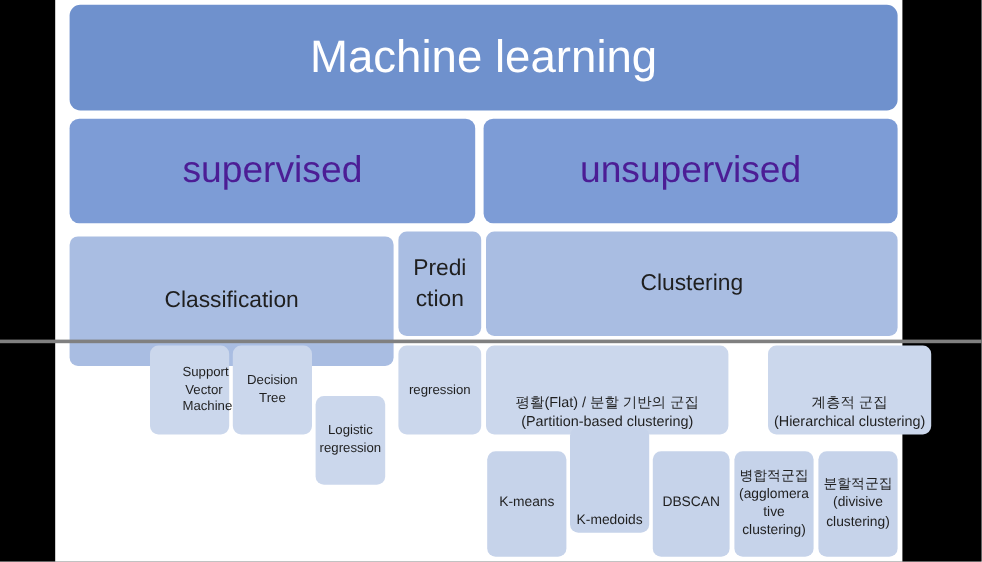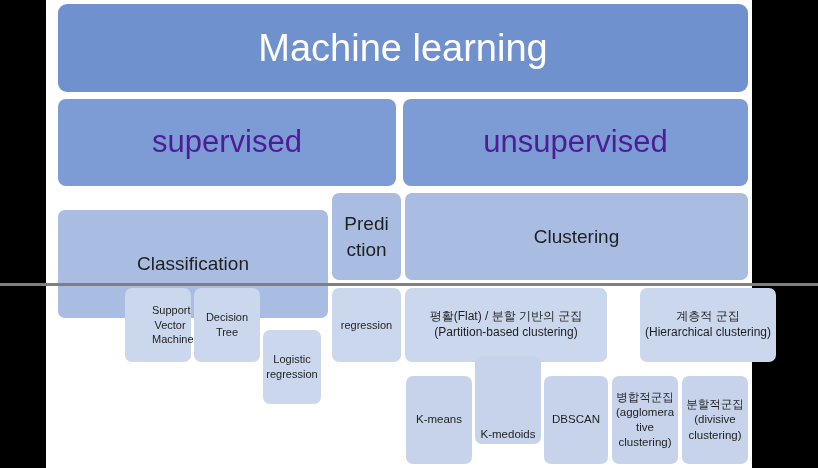--- a/index.html
+++ b/index.html
@@ -25,21 +25,21 @@
     display:flex;align-items:center;justify-content:center;
     text-align:center;
     line-height:1.32;
     color:#2a2a2a;
     padding:2px 3px;
   }
   .lvl1{background:#6f91cd;color:#ffffff;font-size:38px;border-radius:9px;font-weight:400;}
   .lvl2{background:#7d9cd6;color:#4c1d95;font-size:31px;border-radius:8px;font-weight:400;}
   .lvl3{background:#a9bde2;color:#1f1f1f;font-size:19px;}
   .lvl4{background:#cbd7ec;color:#1f1f1f;font-size:11px;}
-  .lvl4b{background:#cbd7ec;color:#1f1f1f;font-size:12px;}
+  .lvl4b{background:#cbd7ec;color:#1f1f1f;font-size:12px;align-items:flex-end;}
   .lvl5{background:#c6d3ea;color:#1f1f1f;font-size:11.5px;}
 
   .node span{display:block;width:100%;white-space:pre-line;}
 </style>
 </head>
 <body>
 
 <div id="canvas">
 
   <div class="sheet"></div>
@@ -48,21 +48,21 @@
     <span>Machine learning</span>
   </div>
 
   <div class="node lvl2" style="left:58px;top:99px;width:338px;height:87px;">
     <span>supervised</span>
   </div>
   <div class="node lvl2" style="left:403px;top:99px;width:345px;height:87px;">
     <span>unsupervised</span>
   </div>
 
-  <div class="node lvl3" style="left:58px;top:210px;width:270px;height:108px;align-items:center;">
+  <div class="node lvl3" style="left:58px;top:197px;width:270px;height:108px;align-items:center;">
     <span>Classification</span>
   </div>
   <div class="node lvl3" style="left:332px;top:193px;width:69px;height:87px;">
     <span>Predi
 ction</span>
   </div>
   <div class="node lvl3" style="left:405px;top:193px;width:343px;height:87px;">
     <span>Clustering</span>
   </div>
 

